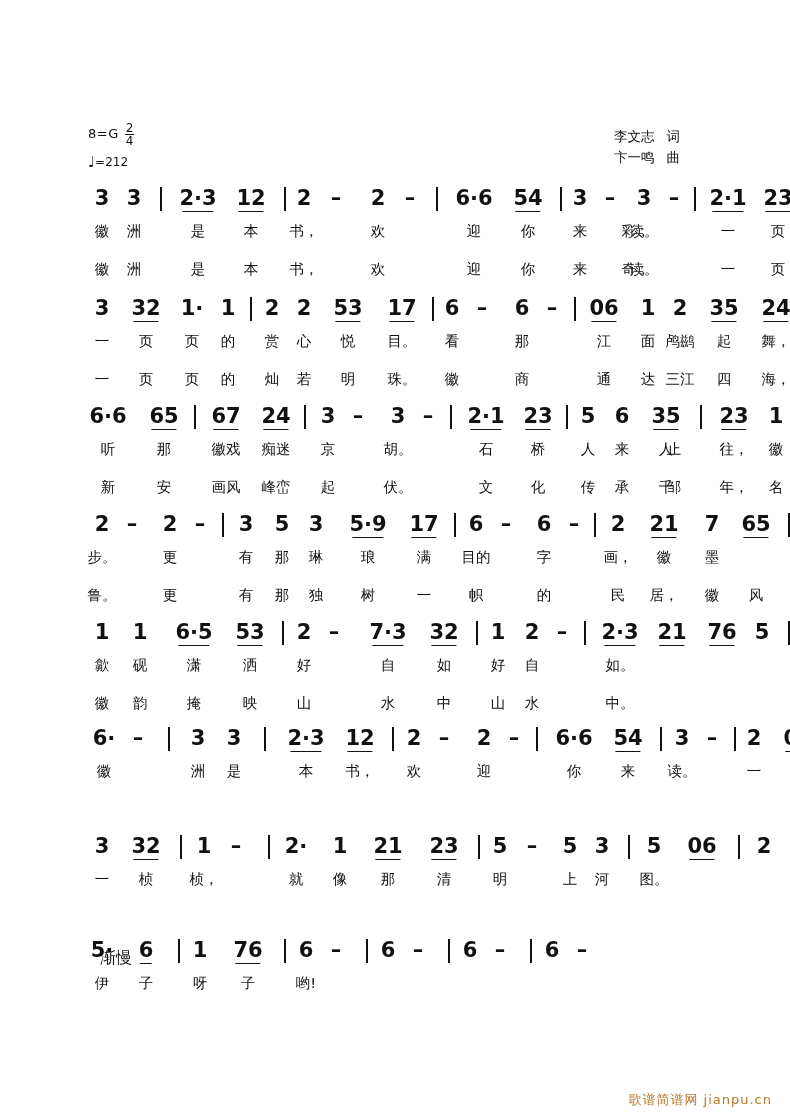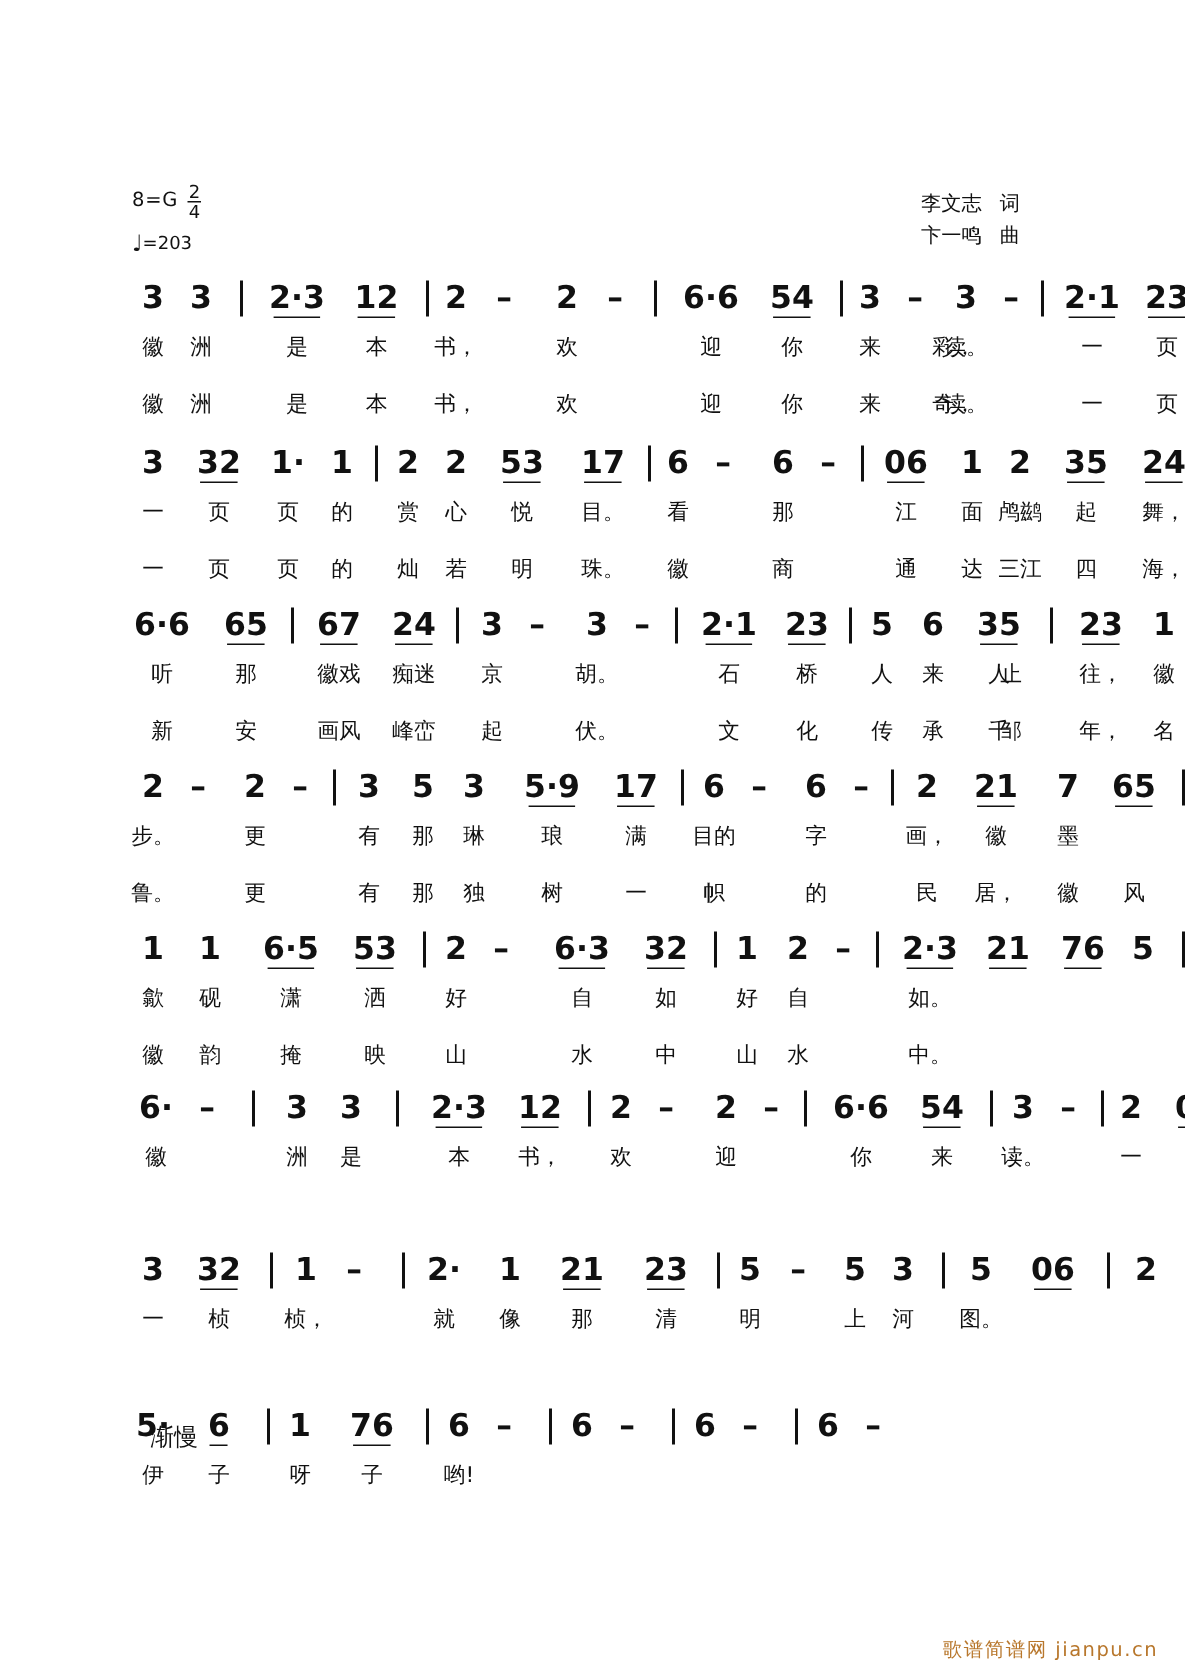--- a/index.html
+++ b/index.html
@@ -159,21 +159,21 @@
 
   <div class="keyblock">
     <div class="kb-row">
       <span class="key">8=G</span>
       <span class="meter">
         <span class="num">2</span>
         <span class="den">4</span>
       </span>
     </div>
     <div class="tempo">
-      <span class="qnote">♩</span><span>=203</span>
+      <span class="qnote">♩</span><span>=212</span>
     </div>
   </div>
 
   <div class="credits">
     <div>
       <span>李文志</span><span class="role">词</span>
     </div>
     <div>
       <span>卞一鸣</span><span class="role">曲</span>
     </div>
@@ -396,21 +396,21 @@
         <span class="tok" style="left: 668px;">风</span>
       </div>
       <div class="notes-line" style="top: 620px;">
         <span class="tok" style="left: 14px;">1</span>
         <span class="tok" style="left: 52px;">1</span>
         <span class="tok u1" style="left: 106px;">6·5</span>
         <span class="tok u1" style="left: 162px;">53</span>
         <div class="bar" style="left: 194px;"></div>
         <span class="tok" style="left: 216px;">2</span>
         <span class="tok" style="left: 246px;">–</span>
-        <span class="tok u1" style="left: 300px;">6·3</span>
+        <span class="tok u1" style="left: 300px;">7·3</span>
         <span class="tok u1" style="left: 356px;">32</span>
         <div class="bar" style="left: 388px;"></div>
         <span class="tok" style="left: 410px;">1</span>
         <span class="tok" style="left: 444px;">2</span>
         <span class="tok" style="left: 474px;">–</span>
         <div class="bar" style="left: 496px;"></div>
         <span class="tok u1" style="left: 532px;">2·3</span>
         <span class="tok u1" style="left: 584px;">21</span>
         <span class="tok u1" style="left: 634px;">76</span>
         <span class="tok" style="left: 674px;">5</span>

